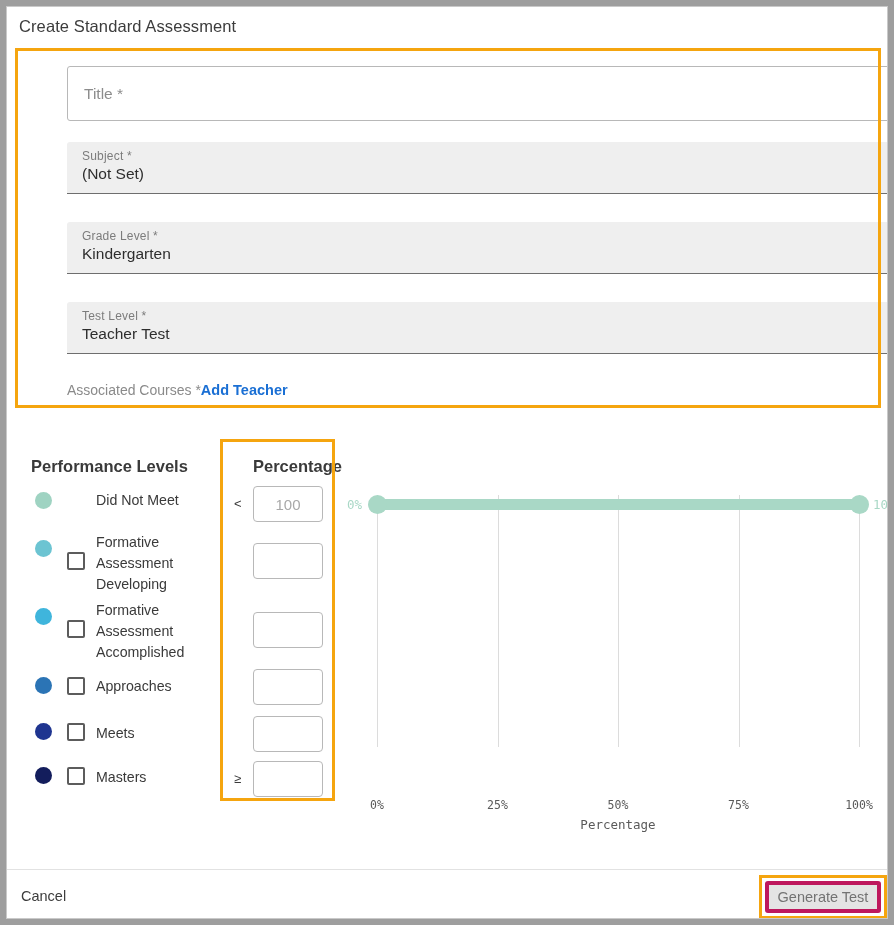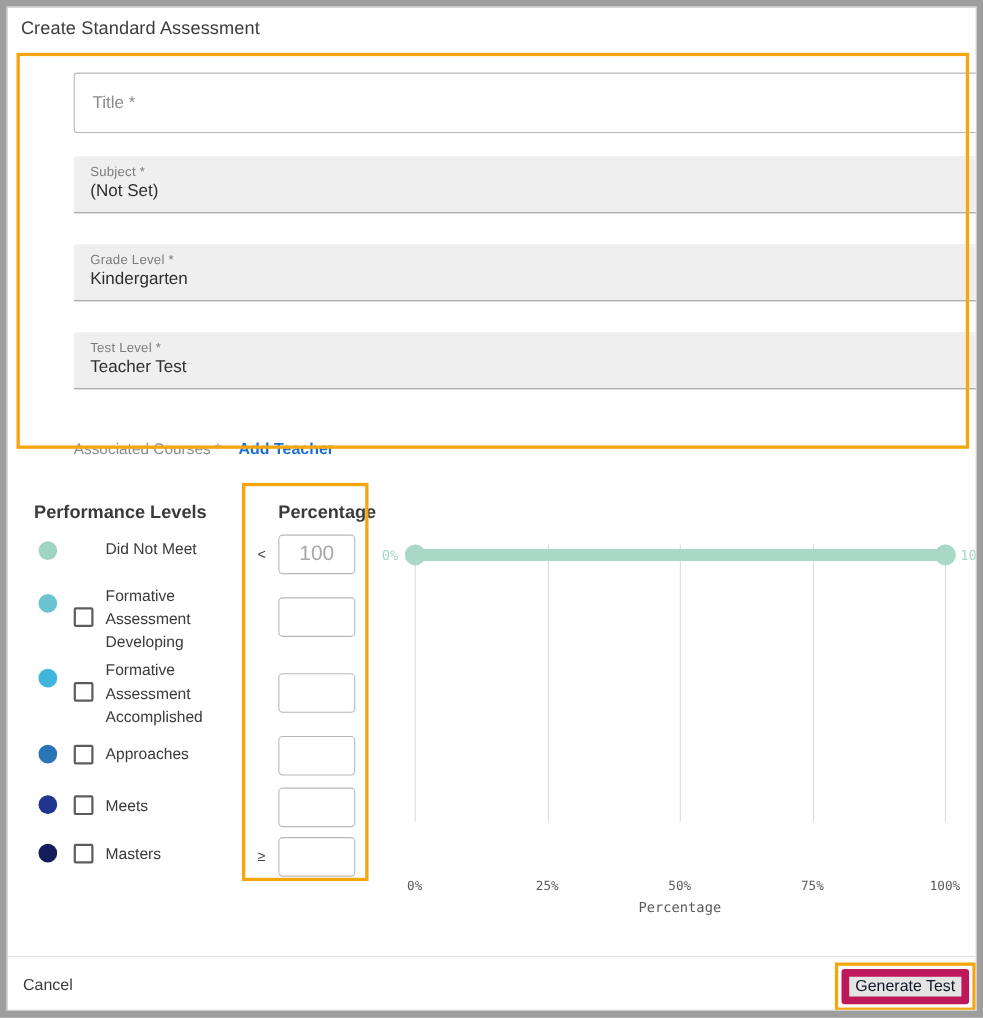--- a/index.html
+++ b/index.html
@@ -91,24 +91,23 @@
     position: absolute;
     right: 12px; top: 22px;
     width: 0; height: 0;
     border-left: 5.5px solid transparent;
     border-right: 5.5px solid transparent;
     border-top: 6px solid #4d4d4d;
   }
 
   .assoc-row {
     position: absolute;
-    left: 12px; top: 352px;
+    left: 12px; top: 334px;
     display: flex;
     align-items: baseline;
-    gap: 16px;
   }
   .assoc-label { font-size: 14px; color: #8a8a8a; }
   .assoc-link {
     font-size: 14.5px;
     font-weight: bold;
     color: #1a6fd4;
     cursor: pointer;
   }
 
   
@@ -159,21 +158,21 @@
     color: #3a3a3a;
   }
   .pct-input {
     position: absolute;
     left: 246px;
     width: 70px; height: 36px;
     border: 1px solid #b8b8b8;
     border-radius: 4px;
     background: #fff;
     font-family: "Liberation Sans", sans-serif;
-    font-size: 19px;
+    font-size: 15px;
     color: #8a8a8a;
     text-align: center;
     outline: none;
   }
   .pct-input::placeholder { color: #a8a8a8; }
 
   
   .chart { position: absolute; left: 340px; top: 460px; width: 542px; height: 370px; }
   .gridline {
     position: absolute;
@@ -232,23 +231,23 @@
     background: none;
     border: none;
     font-family: "Liberation Sans", sans-serif;
     cursor: pointer;
   }
   .generate-btn {
     position: absolute;
     left: 758px; top: 874px;
     width: 116px; height: 32px;
     background: #e4e4e4;
-    border: 7px solid #be185d;
+    border: 4px solid #be185d;
     border-radius: 3px;
-    color: #0f172a;
+    color: #737373;
     font-size: 14.5px;
     font-family: "Liberation Sans", sans-serif;
     cursor: default;
   }
 </style>
 </head>
 <body>
 
 <div id="app">
 

